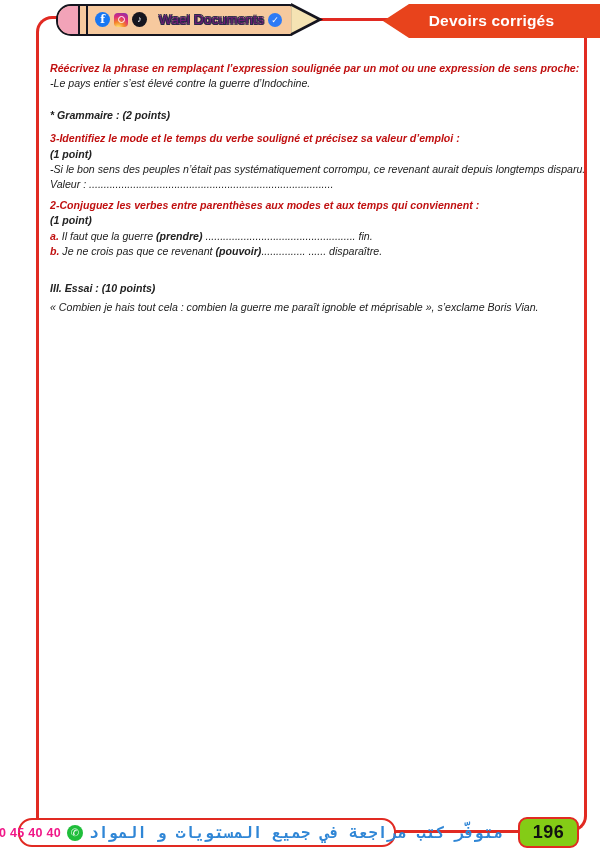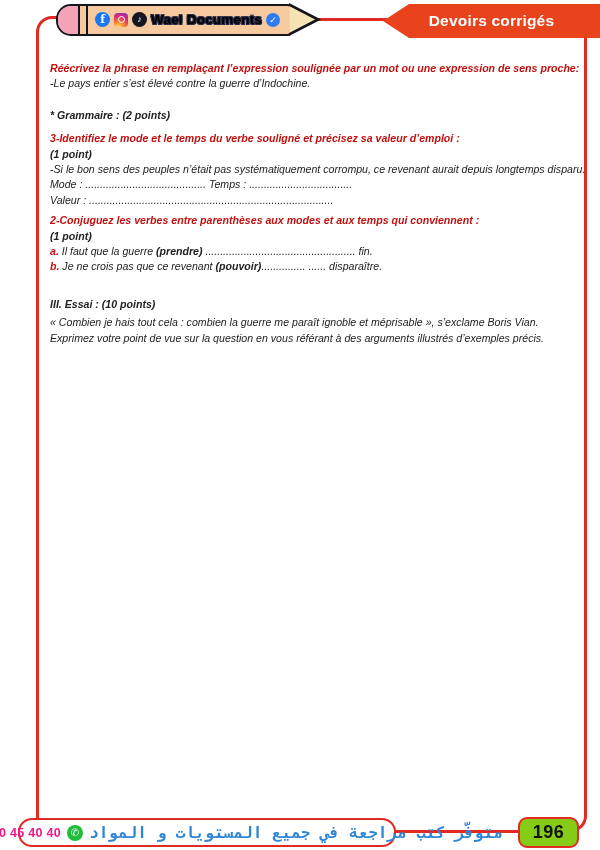--- a/index.html
+++ b/index.html
@@ -30,22 +30,22 @@
   .eraser{width:20px;background:#f2a3b8;border-right:2.5px solid #15151f;}
   .ferrule{width:6px;background:#f6c99e;border-right:2.5px solid #15151f;}
   .pencil-body{display:flex;align-items:center;gap:4px;padding:0 9px 0 7px;}
   .icon-fb{width:15px;height:15px;border-radius:50%;background:#1877f2;color:#fff;
     font:bold 11px/15px "DejaVu Serif",serif;text-align:center;flex:none;}
   .icon-ig{width:14px;height:14px;border-radius:4px;flex:none;display:flex;align-items:center;justify-content:center;
     background:radial-gradient(circle at 30% 110%,#fdd868 10%,#f58529 35%,#dd2a7b 65%,#8134af 95%);}
   .ig-lens{width:5px;height:5px;border:1.5px solid #fff;border-radius:50%;}
   .icon-tt{width:15px;height:15px;border-radius:50%;background:#15151f;color:#fff;
     font-size:9px;line-height:15px;text-align:center;flex:none;}
-  .brand{font-size:13.5px;font-weight:bold;color:#000000;letter-spacing:.2px;white-space:nowrap;
-    text-shadow:-1px -1px 0 #2b2b4a,1px -1px 0 #2b2b4a,-1px 1px 0 #2b2b4a,1px 1px 0 #2b2b4a,0 1px 0 #2b2b4a;}
+  .brand{font-size:13.5px;font-weight:normal;color:#701a75;letter-spacing:.2px;white-space:nowrap;
+    text-shadow:-1px -1px 0 #2b2b4a,1px -1px 0 #2b2b4a,-1px 1px 0 #2b2b4a,1px 1px 0 #2b2b4a,0 1px 0 #2b2b4a;margin-left:8px;}
   .badge-verified{width:14px;height:14px;border-radius:50%;background:#2e7bf6;color:#fff;
     font-size:9px;line-height:14px;text-align:center;flex:none;}
   .pencil-tip{position:relative;width:32px;height:33px;margin-left:-2px;flex:none;}
   .tip-outline{position:absolute;left:0;top:0;width:100%;height:100%;background:#15151f;
     clip-path:polygon(0 0,100% 50%,0 100%);}
   .tip-wood{position:absolute;left:0;top:3px;bottom:3px;width:26px;background:#f5e3b3;
     clip-path:polygon(0 0,100% 50%,0 100%);}
 
   
   .banner{
@@ -118,31 +118,29 @@
 
 <div class="content">
   <div class="ln red-b">Réécrivez la phrase en remplaçant l’expression soulignée par un mot ou une expression de sens proche:</div>
   <div class="ln">-Le pays entier s’est élevé contre la guerre d’Indochine.</div>
 
   <div class="ln b mt-grammaire">* Grammaire : (2 points)</div>
 
   <div class="ln red-b mt-q1">3-Identifiez le mode et le temps du verbe souligné et précisez sa valeur d’emploi :</div>
   <div class="ln b">(1 point)</div>
   <div class="ln">-Si le bon sens des peuples n’était pas systématiquement corrompu, ce revenant aurait depuis longtemps disparu.</div>
-  <div class="ln">Mode : ......................................... Temps : ...................................</div>
   <div class="ln">Valeur : ...................................................................................</div>
 
   <div class="ln red-b mt-q2">2-Conjuguez les verbes entre parenthèses aux modes et aux temps qui conviennent :</div>
   <div class="ln b">(1 point)</div>
   <div class="ln"><span class="red-b">a.</span><span> Il faut que la guerre </span><span class="b">(prendre)</span><span> ................................................... fin.</span></div>
   <div class="ln"><span class="red-b">b.</span><span> Je ne crois pas que ce revenant </span><span class="b">(pouvoir)</span><span>............... ...... disparaître.</span></div>
 
   <div class="ln b mt-essai">III. Essai : (10 points)</div>
   <div class="ln mt-quote">« Combien je hais tout cela : combien la guerre me paraît ignoble et méprisable », s’exclame Boris Vian.</div>
-  <div class="ln">Exprimez votre point de vue sur la question en vous référant à des arguments illustrés d’exemples précis.</div>
 </div>
 
 <div class="footer-pill">
   <span class="phones">50 40 40 42 / 50 45 40 40</span>
   <span class="wa-icon">✆</span>
   <span class="arabic">متوفّر كتب مراجعة في جميع المستويات و المواد</span>
 </div>
 <div class="page-box">
   <span class="page-num">196</span>
 </div>

